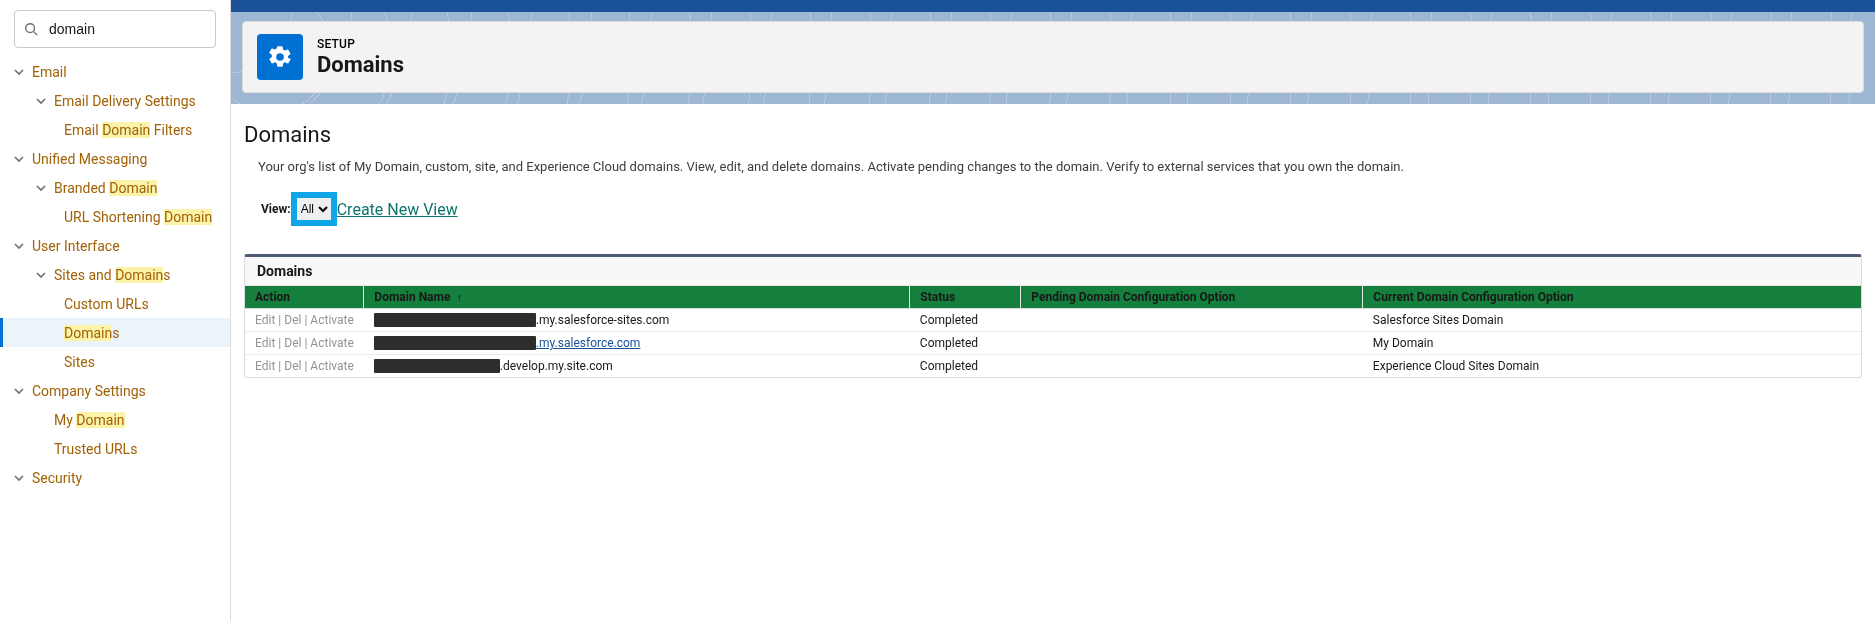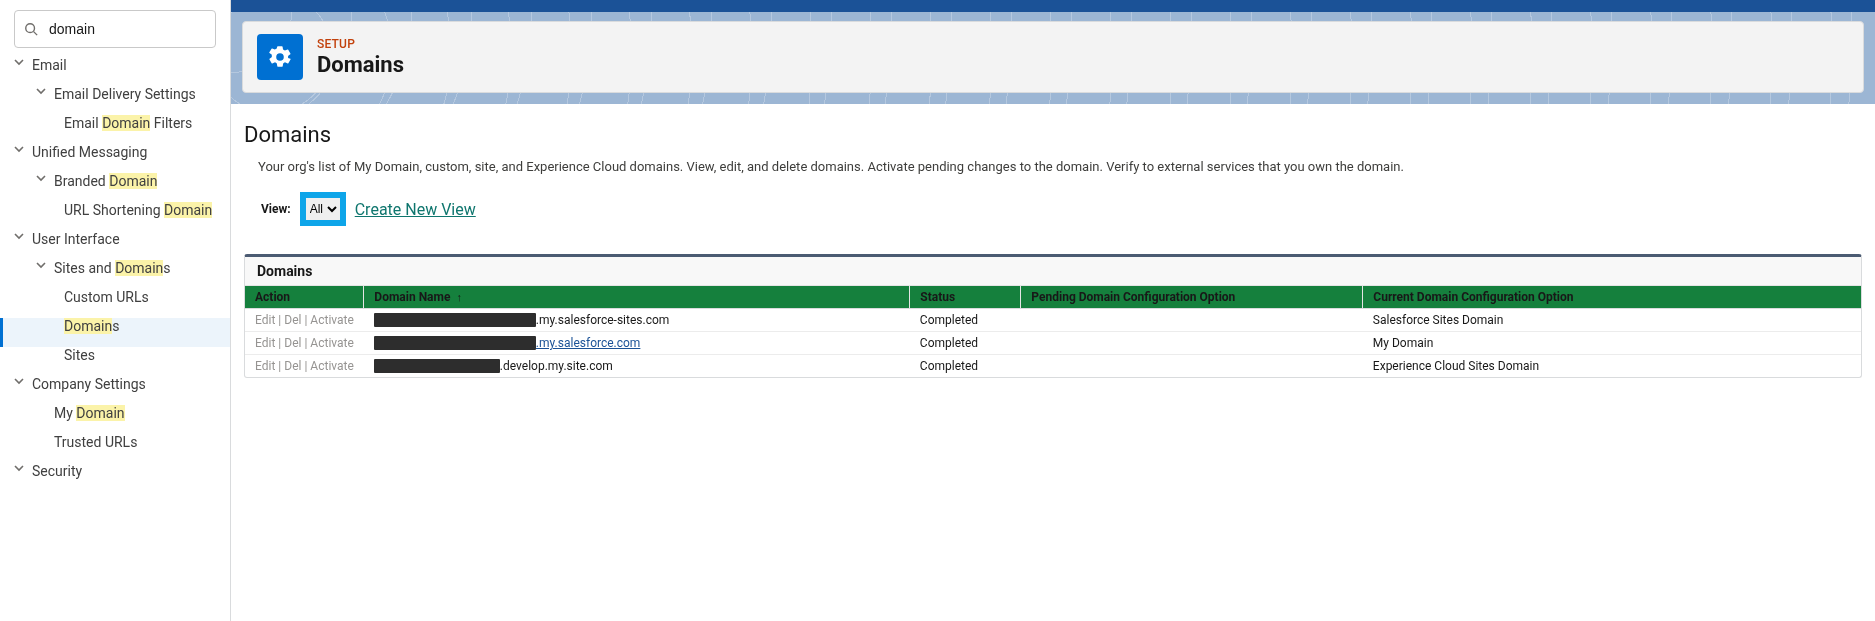--- a/index.html
+++ b/index.html
@@ -10,22 +10,22 @@
   .sidebar { width: 231px; min-width: 231px; border-right: 1px solid #d9dbdd; display: flex; flex-direction: column; background: #fff; }
   .sidebar-search-wrap { padding: 10px 14px 9px; }
   .sidebar-search { position: relative; }
   .sidebar-search input {
     width: 100%; height: 38px; padding: 0 10px 0 34px;
     border: 1px solid #c9c9c9; border-radius: 4px; font-size: 14px; color: #181818; outline: none;
   }
   .search-icon { position: absolute; left: 10px; top: 50%; transform: translateY(-50%); width: 14px; height: 14px; color: #706e6b; }
   .nav { overflow-y: auto; }
   .nav-row {
-    display: flex; align-items: flex-start; height: 29px; padding-left: 10px; cursor: pointer;
-    font-size: 14px; color: #404040;
+    display: flex; align-items: center; height: 29px; padding-left: 10px; cursor: pointer;
+    font-size: 14px; color: #a16207;
   }
   .nav-row.l0 { padding-left: 10px; }
   .nav-row.l1 { padding-left: 32px; }
   .nav-row.l2 { padding-left: 64px; }
   .nav-row.selected { background: #ecf4fb; position: relative; }
   .nav-row.selected::before { content:""; position:absolute; left:0; top:0; bottom:0; width:3px; background:#0070d2; }
   .chev { width: 18px; display: inline-flex; align-items: center; justify-content: center; color: #706e6b; margin-right: 4px; }
   .label-part { white-space: pre; }
   .hl { background: #fbf3a9; }
 
@@ -40,28 +40,28 @@
     padding: 9px 11px 11px;
   }
   .header-card {
     background: #f3f3f3; border: 1px solid #d9dbdd; border-radius: 4px;
     display: flex; align-items: center; padding: 12px 14px; gap: 14px;
   }
   .header-icon-box {
     width: 46px; height: 46px; border-radius: 4px; background: #0070d2;
     display:flex; align-items:center; justify-content:center; color:#fff;
   }
-  .header-eyebrow { font-size: 12px; color: #c2410c; letter-spacing: .2px; font-weight: 500; }
+  .header-eyebrow { font-size: 12px; color: #000000; letter-spacing: .2px; font-weight: 500; }
   .header-title   { font-size: 22px; font-weight: 700; color: #181818; margin-top: 1px; }
 
   .content { padding: 18px 13px 0; overflow: auto; }
   h2.section-title { font-size: 22px; font-weight: 400; margin-bottom: 12px; }
   .section-description { font-size: 13px; color: #3e3e3c; margin-bottom: 18px; margin-left: 14px; }
 
-  .view-row { display: flex; align-items: center; gap: 9px; font-size: 12px; margin: 4px 0 28px 17px; }
+  .view-row { display: flex; align-items: center; font-size: 12px; margin: 4px 0 28px 17px; }
   .view-row b { font-weight: 700; }
   .view-row select { font-size: 12px; border: 6px solid #0ea5e9; height: 34px; }
   .view-row a { color: #0f766e; text-decoration: underline; font-size: 16px; }
 
   
   .table-card { border: 1px solid #d9dbdd; border-radius: 3px; border-top: 3px solid #4b5b72; overflow: hidden; }
   .table-card-title { padding: 6px 12px; font-size: 14px; font-weight: 700; background: #f8f8f8; border-bottom: 1px solid #e5e5e5; }
   table.datatable { width: 100%; border-collapse: collapse; font-size: 12px; }
   .datatable th { text-align: left; font-weight: 700; padding: 4px 10px 4px; border-bottom: 1px solid #d9dbdd; border-right: 1px solid #e5e5e5; background: #15803d; font-size: 12px; }
   .datatable th:last-child { border-right: none; }

